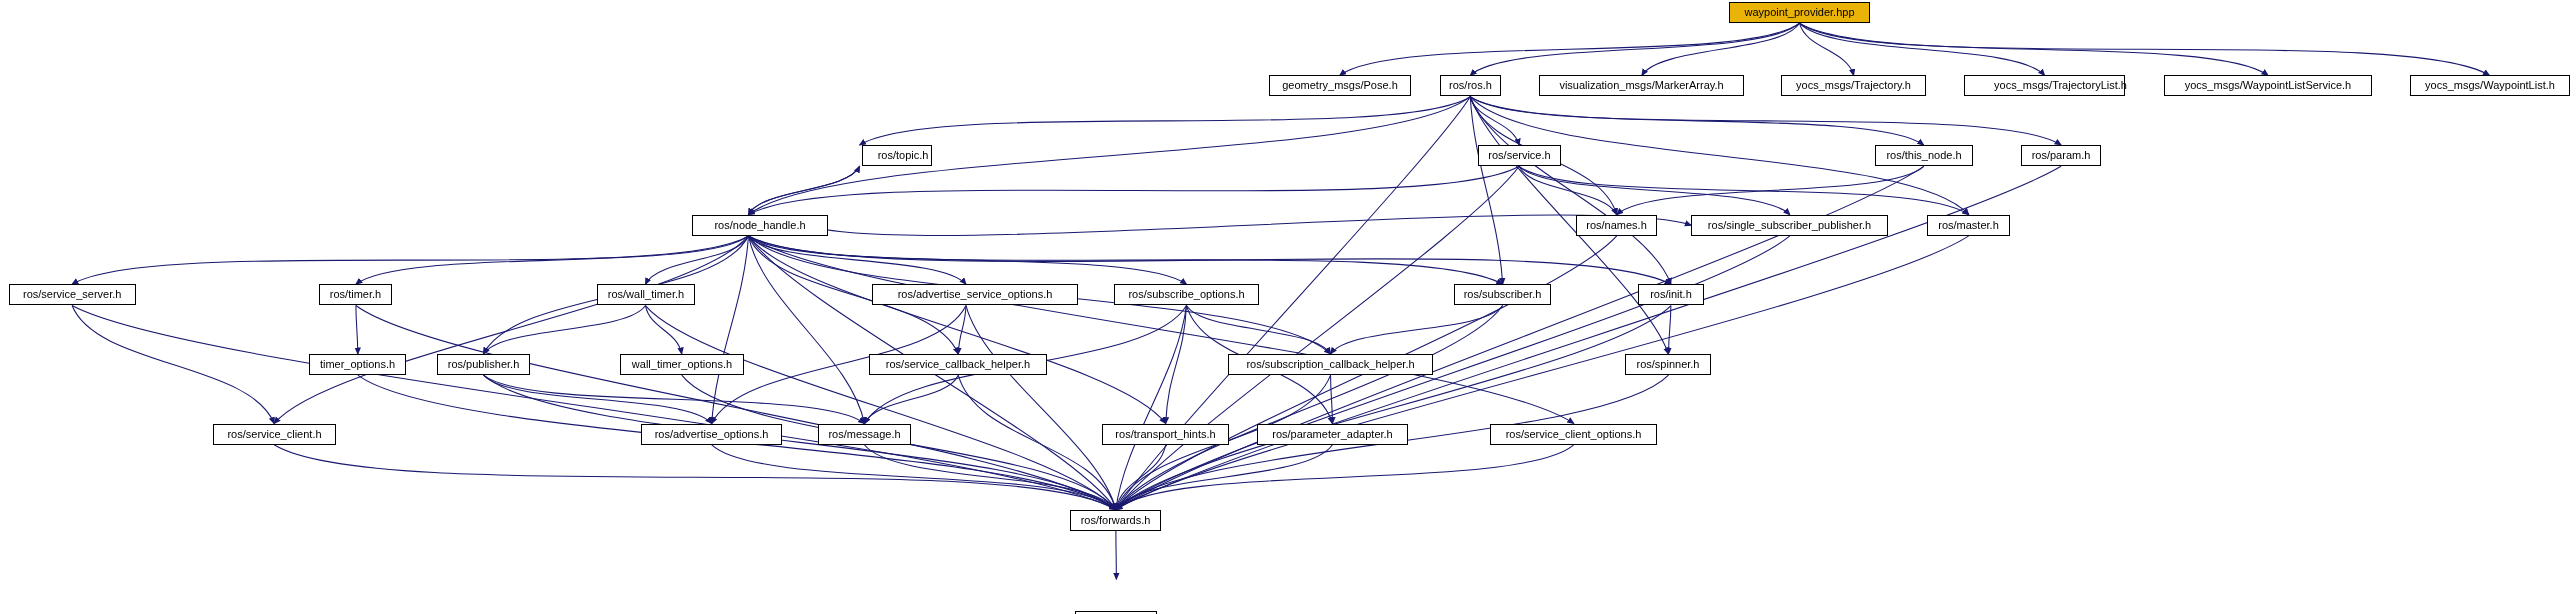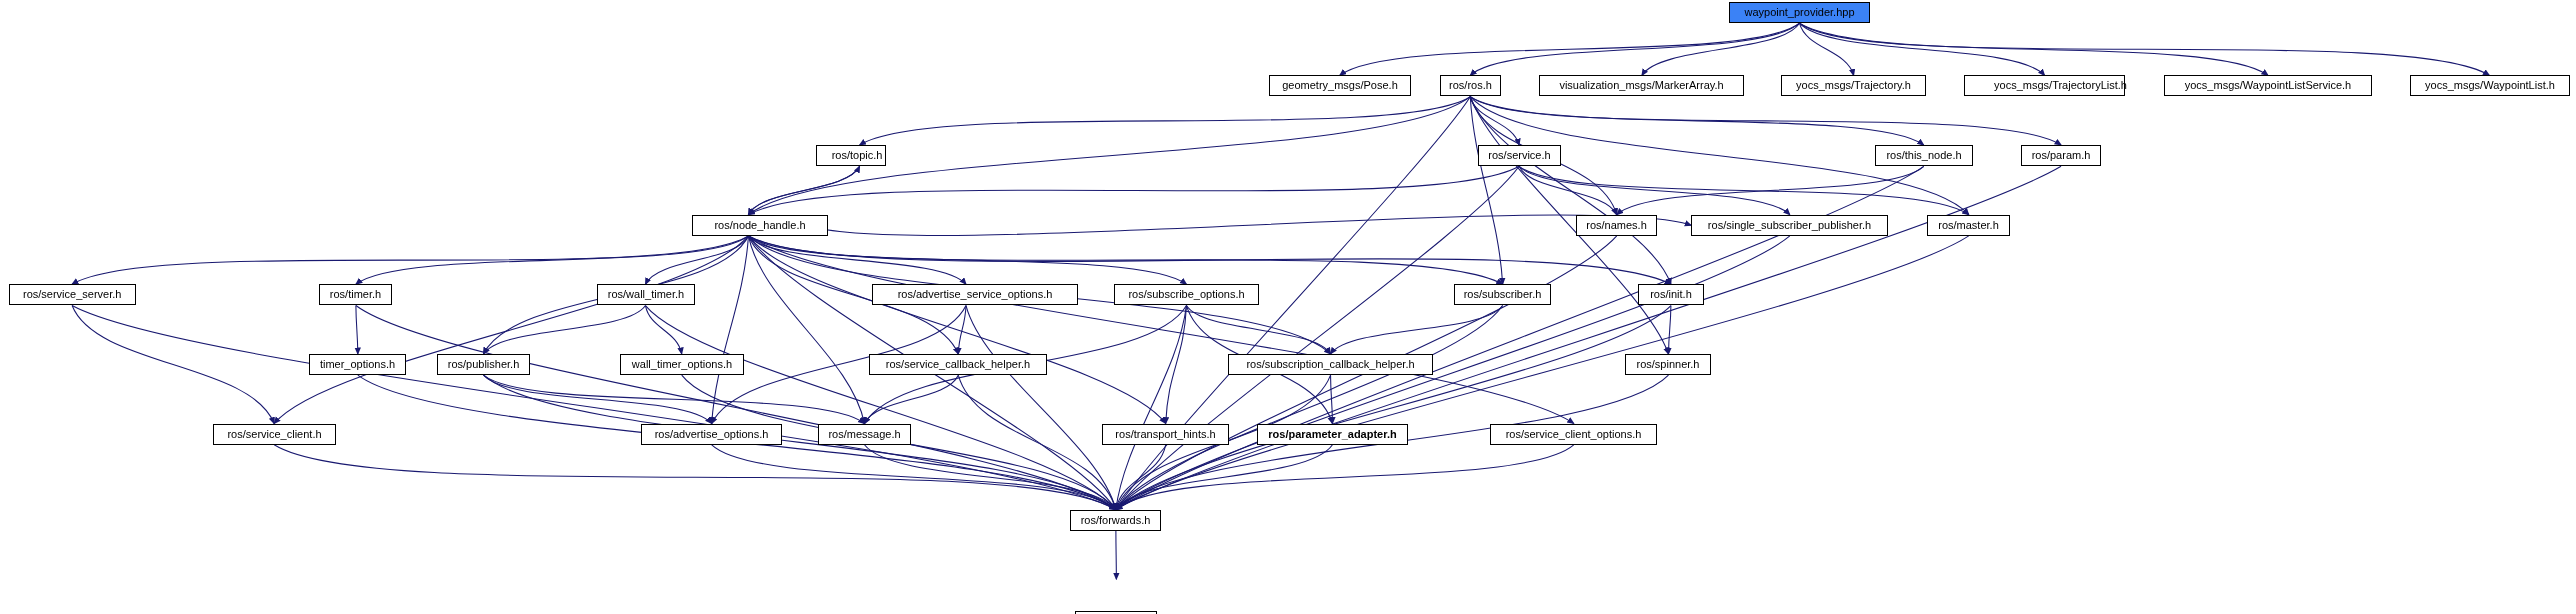--- a/index.html
+++ b/index.html
@@ -32,21 +32,21 @@
     font-size: 11px;
     line-height: 1;
     display: flex;
     align-items: center;
     justify-content: center;
     white-space: nowrap;
     height: 21px;
     font-family: "Liberation Sans", sans-serif;
   }
   .node.root {
-    background: #3b82f6;
+    background: #eab308;
   }
 </style>
 </head>
 <body>
 
 <div id="canvas">
   <svg id="edges" viewBox="0 0 2664 635">
     <defs>
       <marker id="arrow" markerWidth="7" markerHeight="7" refX="6" refY="3" orient="auto" markerUnits="strokeWidth">
         <path d="M0,0 L7,3 L0,6 z" fill="#191970"></path>
@@ -140,21 +140,21 @@
       </g>
   </svg>
 <div class="node root" style="left: 1729px; top: 1.9px; width: 141px;">waypoint_provider.hpp</div>
     <div class="node" style="left: 1269px; top: 75px; width: 142px;">geometry_msgs/Pose.h</div>
     <div class="node" style="left: 1440px; top: 75px; width: 61px;">ros/ros.h</div>
     <div class="node" style="left: 1539px; top: 75px; width: 205px;">visualization_msgs/MarkerArray.h</div>
     <div class="node" style="left: 1781px; top: 75px; width: 145px; text-align: center;">yocs_msgs/Trajectory.h</div>
     <div class="node" style="left: 1964px; top: 75px; width: 161px; padding-left: 32px;">yocs_msgs/TrajectoryList.h</div>
     <div class="node" style="left: 2164px; top: 75px; width: 208px;">yocs_msgs/WaypointListService.h</div>
     <div class="node" style="left: 2410px; top: 75px; width: 160px;">yocs_msgs/WaypointList.h</div>
-    <div class="node" style="left: 816px; top: 145px; width: 70px; padding-left: 12px;">ros/topic.h</div>
+    <div class="node" style="left: 862px; top: 145px; width: 70px; padding-left: 12px;">ros/topic.h</div>
     <div class="node" style="left: 1478px; top: 145px; width: 83px;">ros/service.h</div>
     <div class="node" style="left: 1875px; top: 145px; width: 98px;">ros/this_node.h</div>
     <div class="node" style="left: 2021px; top: 145px; width: 80px;">ros/param.h</div>
     <div class="node" style="left: 692px; top: 215px; width: 136px;">ros/node_handle.h</div>
     <div class="node" style="left: 1576px; top: 215px; width: 81px;">ros/names.h</div>
     <div class="node" style="left: 1691px; top: 215px; width: 197px;">ros/single_subscriber_publisher.h</div>
     <div class="node" style="left: 1927px; top: 215px; width: 83px;">ros/master.h</div>
     <div class="node" style="left: 8.7px; top: 284px; width: 127px;">ros/service_server.h</div>
     <div class="node" style="left: 319px; top: 284px; width: 73px;">ros/timer.h</div>
     <div class="node" style="left: 597px; top: 284px; width: 98px;">ros/wall_timer.h</div>
@@ -165,18 +165,18 @@
     <div class="node" style="left: 309px; top: 354px; width: 97px;">timer_options.h</div>
     <div class="node" style="left: 437px; top: 354px; width: 93px;">ros/publisher.h</div>
     <div class="node" style="left: 620px; top: 354px; width: 124px;">wall_timer_options.h</div>
     <div class="node" style="left: 869px; top: 354px; width: 178px;">ros/service_callback_helper.h</div>
     <div class="node" style="left: 1228px; top: 354px; width: 205px;">ros/subscription_callback_helper.h</div>
     <div class="node" style="left: 1625px; top: 354px; width: 86px;">ros/spinner.h</div>
     <div class="node" style="left: 213px; top: 424px; width: 123px;">ros/service_client.h</div>
     <div class="node" style="left: 641px; top: 424px; width: 141px;">ros/advertise_options.h</div>
     <div class="node" style="left: 818px; top: 424px; width: 93px;">ros/message.h</div>
     <div class="node" style="left: 1102px; top: 424px; width: 127px;">ros/transport_hints.h</div>
-    <div class="node" style="left: 1257px; top: 424px; width: 151px; font-weight: bold;">ros/parameter_adapter.h</div>
+    <div class="node" style="left: 1257px; top: 424px; width: 151px;">ros/parameter_adapter.h</div>
     <div class="node" style="left: 1490px; top: 424px; width: 167px;">ros/service_client_options.h</div>
     <div class="node" style="left: 1070px; top: 510px; width: 91px;">ros/forwards.h</div>
     <div class="node" style="left: 1075px; top: 579px; width: 82px; margin-top: 32px;">exceptions.h</div>
   </div>
 
 
 </body></html>

